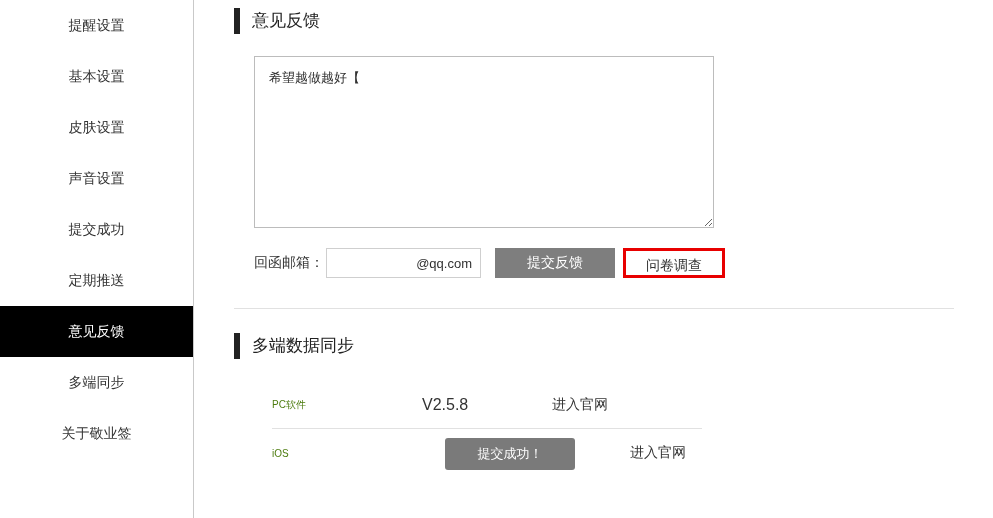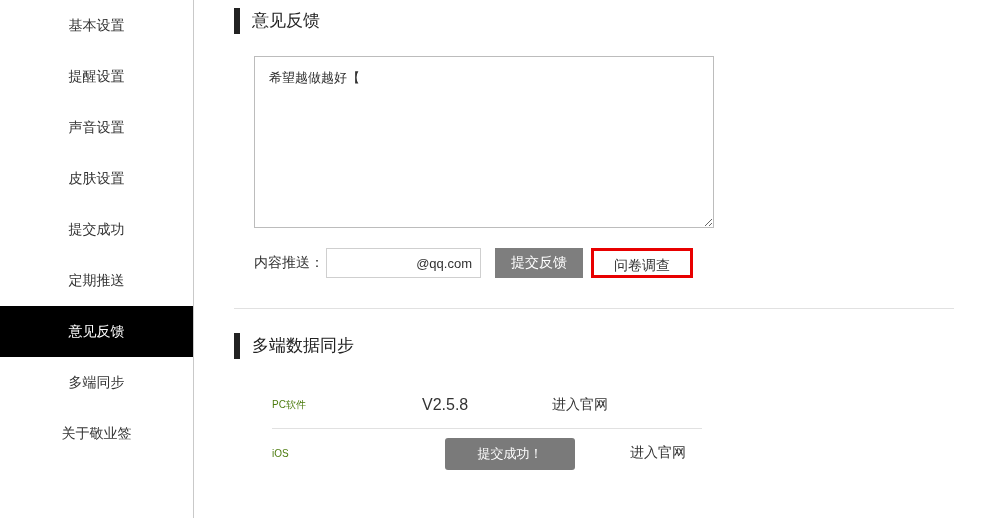--- a/index.html
+++ b/index.html
@@ -81,21 +81,21 @@
       border: 1px solid #cfcfcf;
       padding: 0 8px;
       font-size: 13px;
       color: #303030;
       outline: none;
       text-align: right;
     }
     .submit-btn {
       margin-left: 14px;
       height: 30px;
-      padding: 0 16px;
+      padding: 0 32px;
       background: #7e7e7e;
       color: #fff;
       border: none;
       font-size: 14px;
       cursor: pointer;
       font-family: inherit;
     }
     .survey-link {
       margin-left: 8px;
       height: 30px;
@@ -142,41 +142,41 @@
       font-size: 13px;
       border-radius: 3px;
       pointer-events: none;
     }
   </style>
 </head>
 <body>
 
 <div class="container">
   <div class="sidebar">
+    <div class="sidebar-item"><span>提醒设置</span></div>
     <div class="sidebar-item"><span>基本设置</span></div>
-    <div class="sidebar-item"><span>提醒设置</span></div>
+    <div class="sidebar-item"><span>皮肤设置</span></div>
     <div class="sidebar-item"><span>声音设置</span></div>
-    <div class="sidebar-item"><span>皮肤设置</span></div>
     <div class="sidebar-item"><span>提交成功</span></div>
     <div class="sidebar-item"><span>定期推送</span></div>
     <div class="sidebar-item active"><span>意见反馈</span></div>
     <div class="sidebar-item"><span>多端同步</span></div>
     <div class="sidebar-item"><span>关于敬业签</span></div>
   </div>
 
   <div class="main">
 
     <div class="section">
       <h3 class="section-title">意见反馈</h3>
 
       <div class="feedback-box">
         <textarea class="feedback-textarea" style="">希望越做越好【</textarea>
 
         <div class="email-row">
-          <span class="email-label">内容推送：</span>
+          <span class="email-label">回函邮箱：</span>
           <input class="email-input" type="text" value="@qq.com" style="">
           <button class="submit-btn">提交反馈</button>
           <span class="survey-link">问卷调查</span>
         </div>
       </div>
     </div>
 
     <hr class="divider">
 
     <div class="section sync-section">

